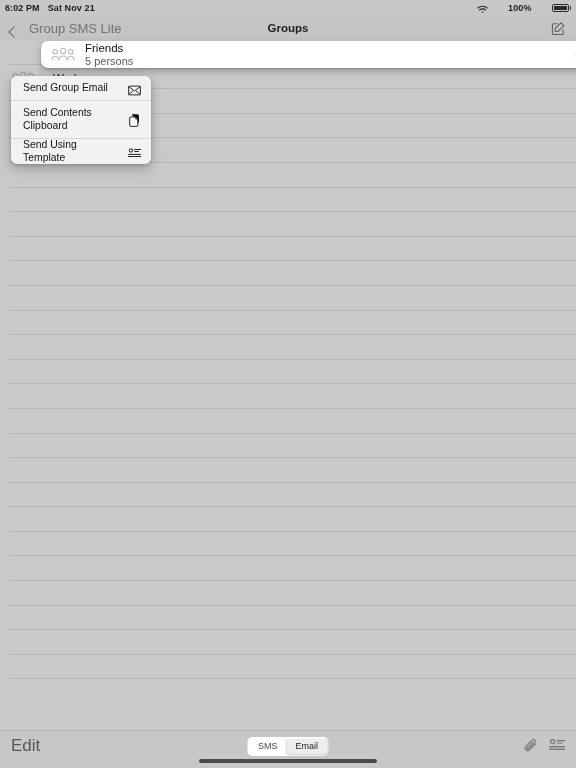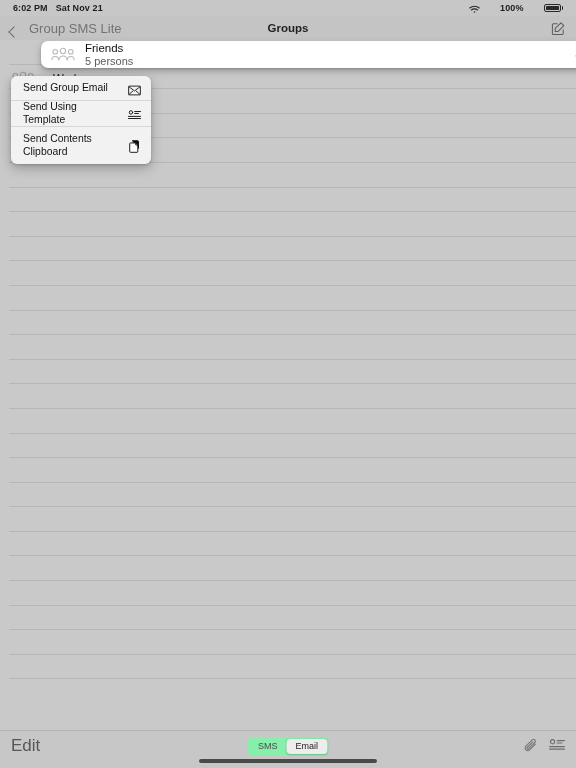--- a/index.html
+++ b/index.html
@@ -24,21 +24,21 @@
 
   
   .status-bar {
     position: absolute;
     top: 0; left: 0;
     width: 576px;
     height: 16px;
     display: flex;
     align-items: center;
     justify-content: space-between;
-    padding: 0 13px;
+    padding: 0 5px;
     box-sizing: border-box;
     background: #c7c7c7;
     font-size: 9px;
     color: #1d1d1d;
     letter-spacing: 0.1px;
   }
   .status-left {
     display: flex;
     align-items: center;
     gap: 8px;
@@ -287,21 +287,21 @@
     color: #575757;
     cursor: default;
     line-height: 18px;
   }
   .segmented {
     position: absolute;
     left: 50%;
     transform: translateX(-50%);
     top: 6px;
     display: flex;
-    background: #86efac;
+    background: #ffffff;
     border-radius: 5px;
     padding: 1.5px;
     box-sizing: border-box;
   }
   .seg {
     font-size: 9px;
     padding: 3px 9px 3.5px 9px;
     border-radius: 4px;
     color: #4a4a4a;
     cursor: default;
@@ -508,43 +508,43 @@
       <span class="menu-label">Send Group Email</span>
       <span class="menu-icon">
         <svg viewBox="0 0 16 13" width="13" height="11" fill="none" stroke="#111" stroke-width="1.1">
           <rect x="0.8" y="1.1" width="14.4" height="10.8" rx="0.8"></rect>
           <path d="M0.8 1.6l7.2 5.4 7.2-5.4"></path>
           <path d="M0.9 11.6l5.3-4.6M15.1 11.6l-5.3-4.6"></path>
         </svg>
       </span>
     </div>
 
-    <div class="menu-item">
-      <span class="menu-label">Send Using Template</span>
-      <span class="menu-icon">
-        <svg viewBox="0 0 16 13" width="13" height="11" fill="none" stroke="#111" stroke-width="1.15" stroke-linecap="round">
-          <circle cx="3.6" cy="2.7" r="2.1"></circle>
-          <path d="M8.2 1.6h7.2M8.2 4h4.6"></path>
-          <path d="M0.6 7.6h14.8M0.6 10.2h14.8"></path>
-        </svg>
-      </span>
-    </div>
-
     <div class="menu-item two-line">
       <span class="menu-label">Send Contents
 Clipboard</span>
       <span class="menu-icon">
         <svg viewBox="0 0 14 15" width="13" height="13" fill="none" stroke="#111" stroke-width="1.1" stroke-linejoin="round">
           <path d="M4.2 0.8h6.4a1 1 0 0 1 1 1v8.1" fill="#111" stroke="#111"></path>
           <path d="M2.4 3.4h6.1l2.3 2.3v7.6a0.9 0.9 0 0 1-0.9 0.9H2.4a0.9 0.9 0 0 1-0.9-0.9V4.3a0.9 0.9 0 0 1 0.9-0.9z" fill="#fff"></path>
           <path d="M8.5 3.4v2.4h2.3"></path>
         </svg>
       </span>
     </div>
 
+    <div class="menu-item">
+      <span class="menu-label">Send Using Template</span>
+      <span class="menu-icon">
+        <svg viewBox="0 0 16 13" width="13" height="11" fill="none" stroke="#111" stroke-width="1.15" stroke-linecap="round">
+          <circle cx="3.6" cy="2.7" r="2.1"></circle>
+          <path d="M8.2 1.6h7.2M8.2 4h4.6"></path>
+          <path d="M0.6 7.6h14.8M0.6 10.2h14.8"></path>
+        </svg>
+      </span>
+    </div>
+
   </div>
 
   <div class="toolbar">
     <span class="toolbar-edit">Edit</span>
 
     <div class="segmented">
       <span class="seg">SMS</span>
       <span class="seg active">Email</span>
     </div>
 

